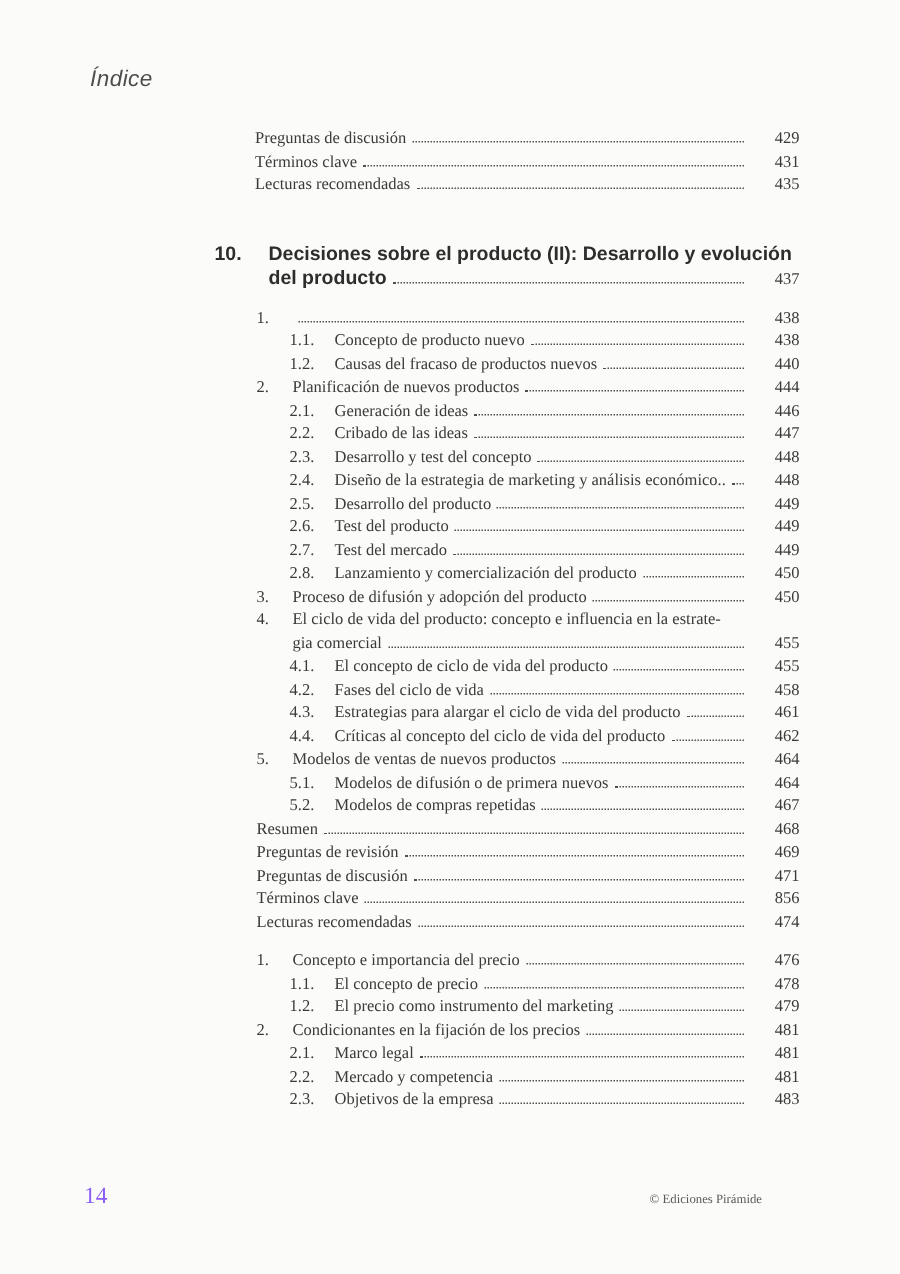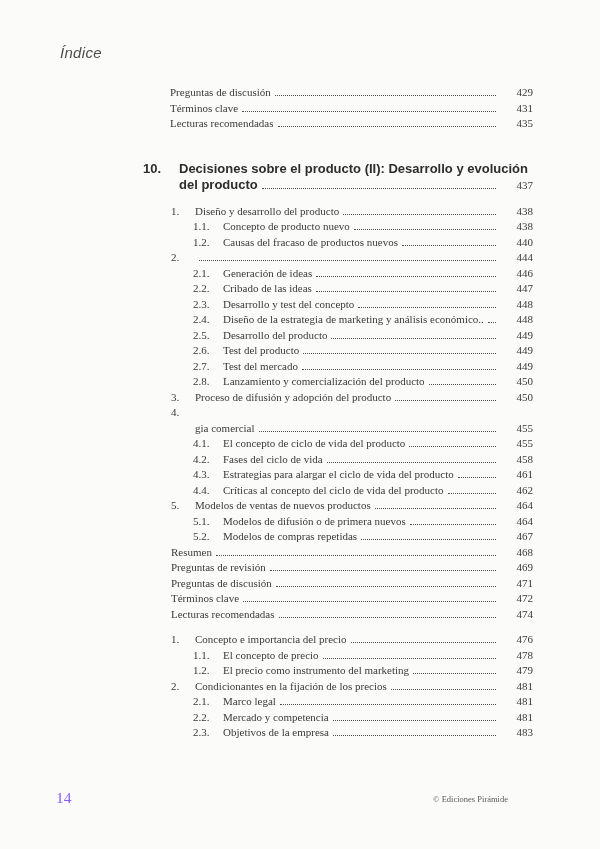--- a/index.html
+++ b/index.html
@@ -122,38 +122,38 @@
               <span class="lbl">del producto</span>
               <span class="leader"></span>
               <span class="pg">437</span>
             </div>
           </div>
         </div>
       </div>
       <div class="entries">
         <div class="row lvl1">
           <span class="num">1.</span>
-          <span class="lbl">Diseño y desarrollo del producto</span>
           <span class="leader"></span>
           <span class="pg">438</span>
         </div>
         <div class="row lvl2">
           <span class="num">1.1.</span>
           <span class="lbl">Concepto de producto nuevo</span>
           <span class="leader"></span>
           <span class="pg">438</span>
         </div>
         <div class="row lvl2">
           <span class="num">1.2.</span>
           <span class="lbl">Causas del fracaso de productos nuevos</span>
           <span class="leader"></span>
           <span class="pg">440</span>
         </div>
         <div class="row lvl1">
           <span class="num">2.</span>
+          <span class="lbl">Planificación de nuevos productos</span>
           <span class="leader"></span>
           <span class="pg">444</span>
         </div>
         <div class="row lvl2">
           <span class="num">2.1.</span>
           <span class="lbl">Generación de ideas</span>
           <span class="leader"></span>
           <span class="pg">446</span>
         </div>
         <div class="row lvl2">
@@ -199,20 +199,21 @@
           <span class="pg">450</span>
         </div>
         <div class="row lvl1">
           <span class="num">3.</span>
           <span class="lbl">Proceso de difusión y adopción del producto</span>
           <span class="leader"></span>
           <span class="pg">450</span>
         </div>
         <div class="row lvl1">
           <span class="num">4.</span>
+          <span class="lbl">El ciclo de vida del producto: concepto e influencia en la estrate-</span>
         </div>
         <div class="row lvl1 cont">
           <span class="lbl">gia comercial</span>
           <span class="leader"></span>
           <span class="pg">455</span>
         </div>
         <div class="row lvl2">
           <span class="num">4.1.</span>
           <span class="lbl">El concepto de ciclo de vida del producto</span>
           <span class="leader"></span>
@@ -265,21 +266,21 @@
           <span class="pg">469</span>
         </div>
         <div class="row plain">
           <span class="lbl">Preguntas de discusión</span>
           <span class="leader"></span>
           <span class="pg">471</span>
         </div>
         <div class="row plain">
           <span class="lbl">Términos clave</span>
           <span class="leader"></span>
-          <span class="pg">472</span>
+          <span class="pg">856</span>
         </div>
         <div class="row plain">
           <span class="lbl">Lecturas recomendadas</span>
           <span class="leader"></span>
           <span class="pg">474</span>
         </div>
       </div>
       <div class="entries">
         <div class="row lvl1">
           <span class="num">1.</span>

